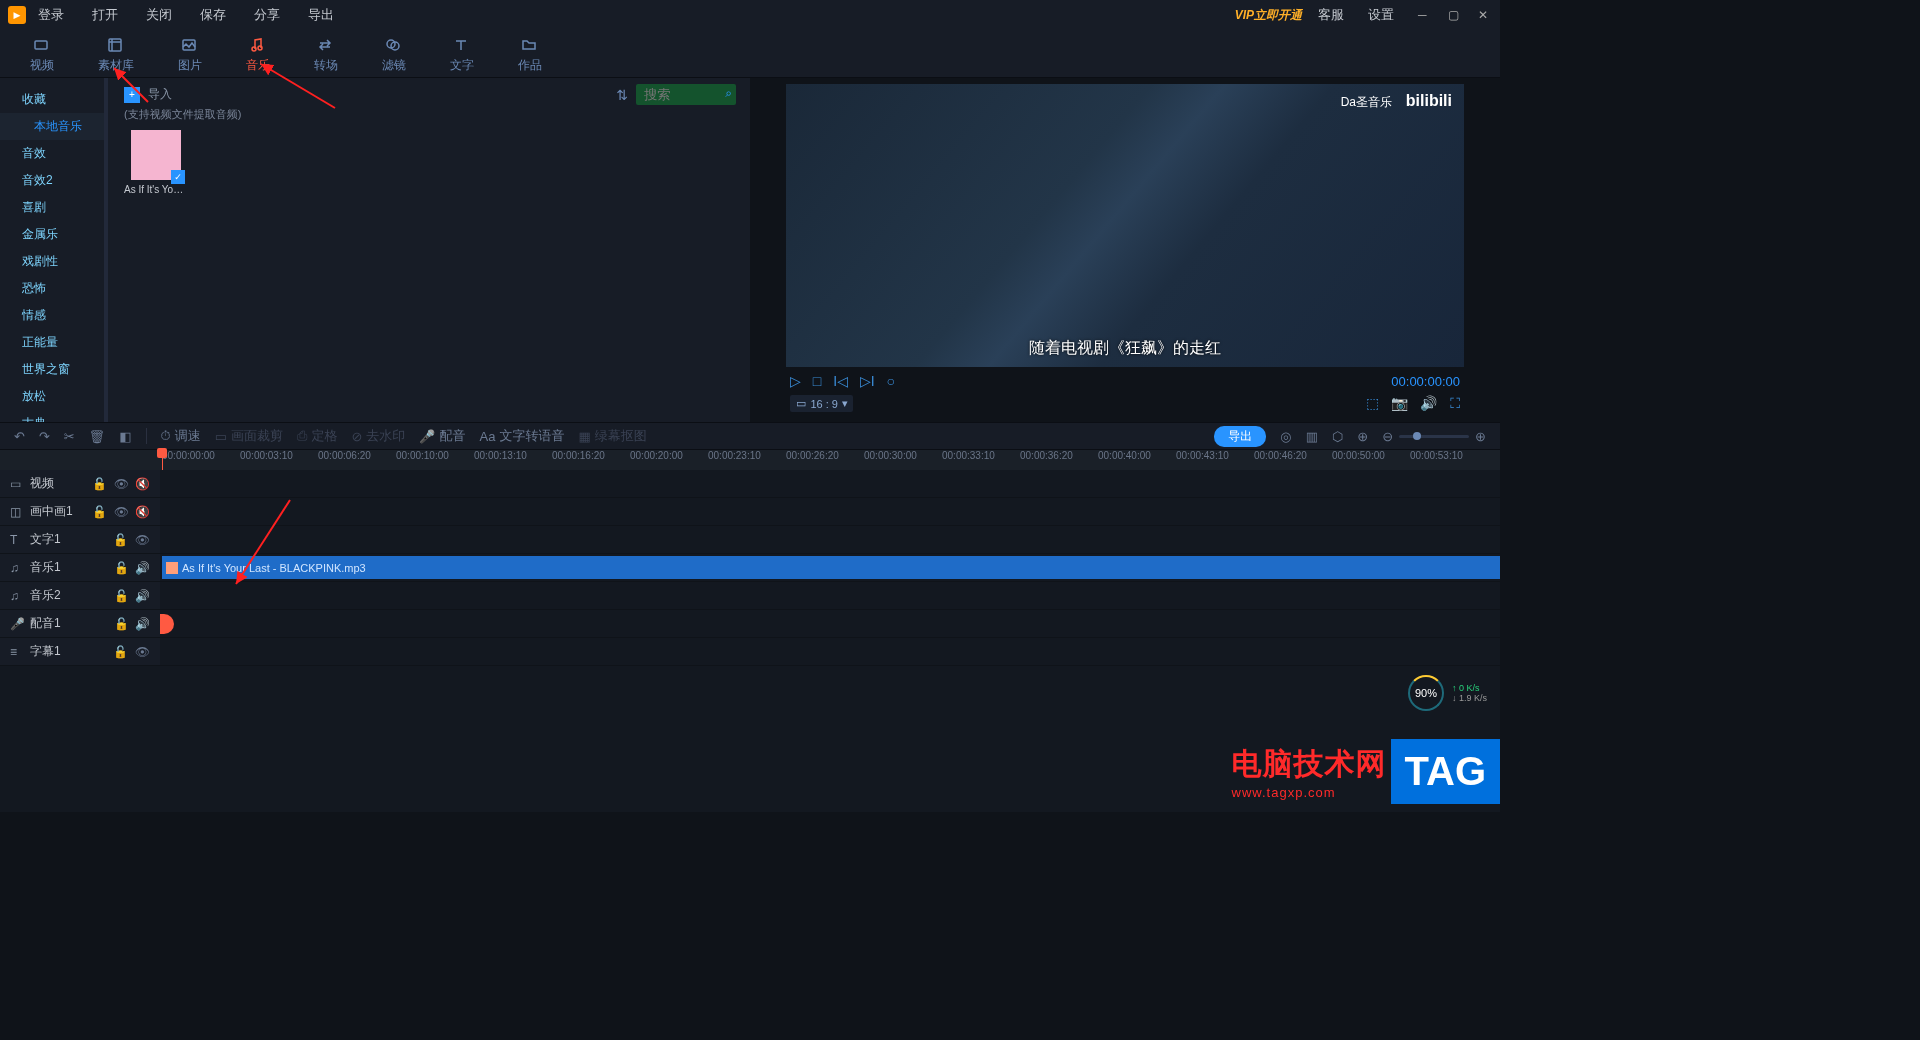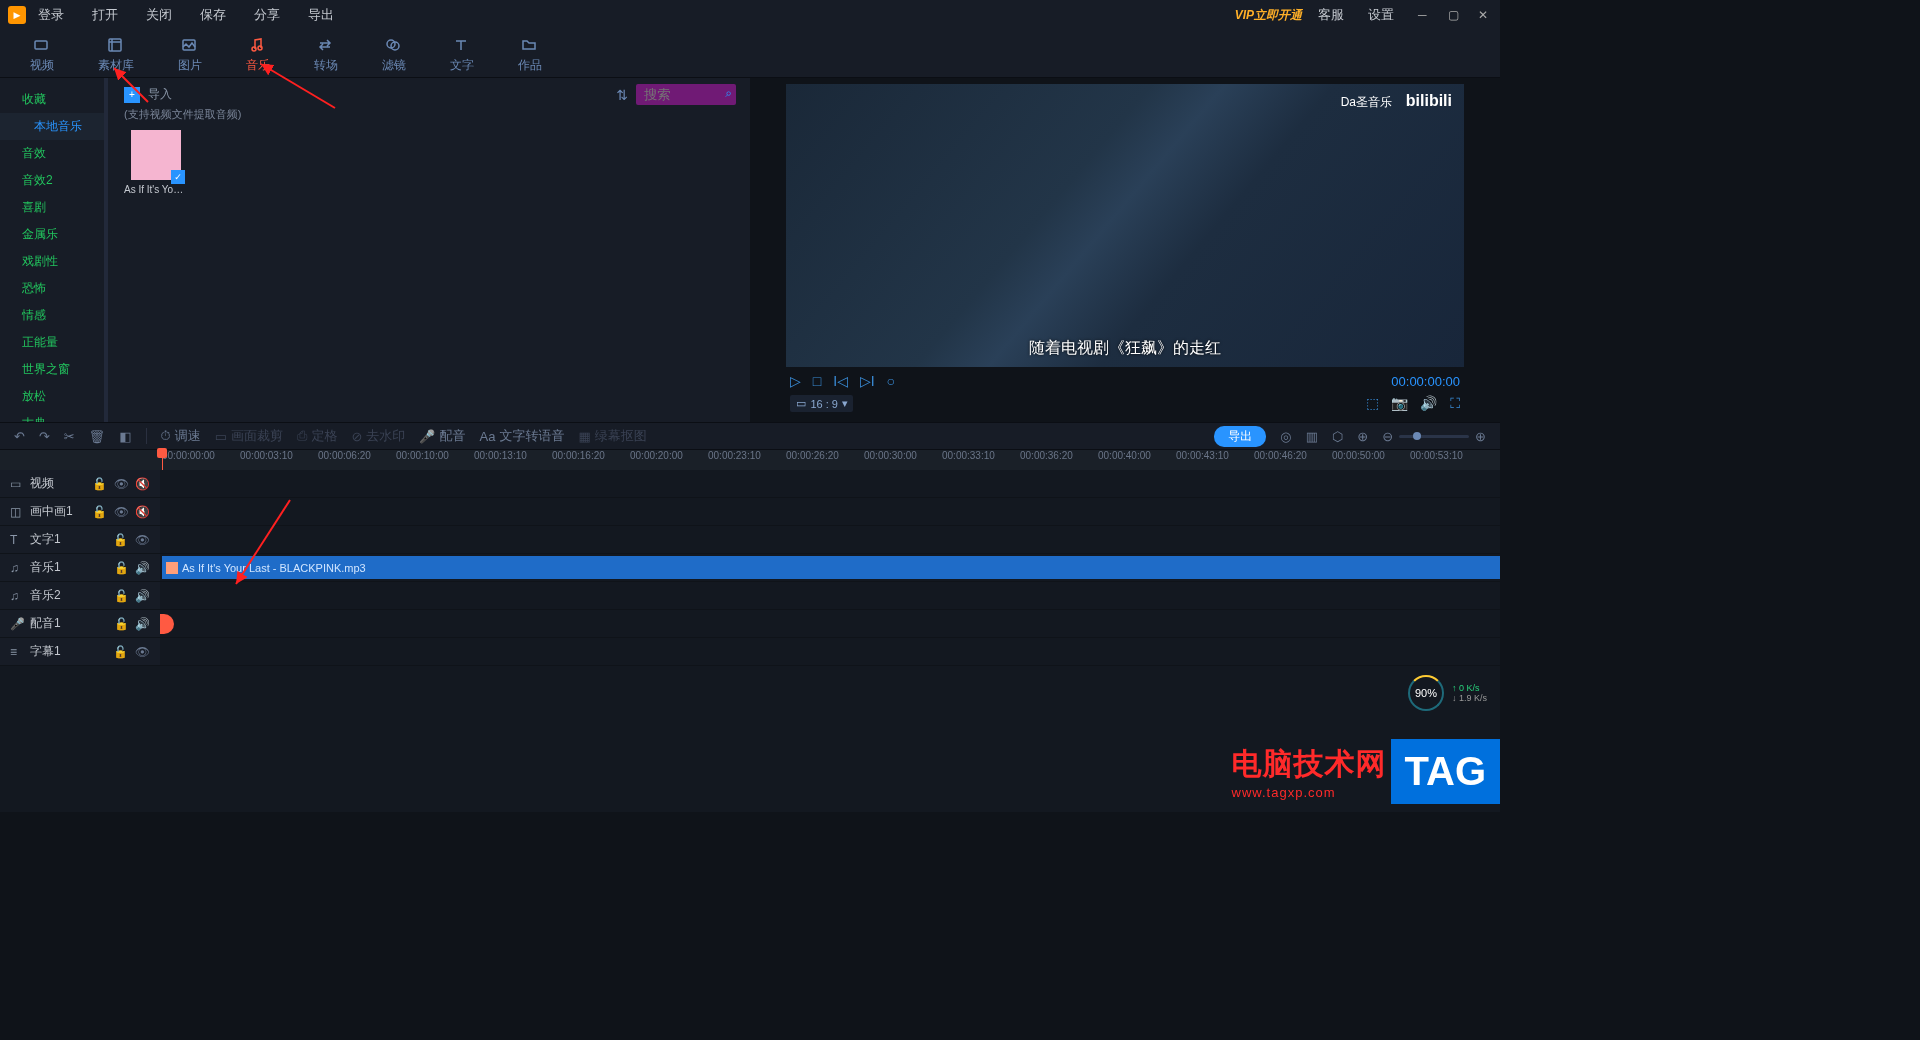--- a/index.html
+++ b/index.html
@@ -17,30 +17,30 @@
 
 .toptabs { height: 48px; background: #171c26; display: flex; padding: 4px 30px 0; gap: 44px; border-bottom: 1px solid #0b0e14; }
 .toptab { display: flex; flex-direction: column; align-items: center; justify-content: center; color: #6b89b5; cursor: pointer; }
 .toptab.active { color: #ff5a42; }
 .toptab .ic { width: 18px; height: 18px; margin-bottom: 2px; }
 
 
 .body { display: flex; height: 344px; }
 .left { width: 750px; display: flex; background: #171c26; }
 .sidecat { width: 104px; padding: 8px 0; overflow: hidden; }
-.sidecat .cat { padding: 5px 22px; color: #22c55e; cursor: pointer; }
+.sidecat .cat { padding: 5px 22px; color: #7dd3fc; cursor: pointer; }
 .sidecat .cat.active { color: #2994ff; background: #1c2430; text-align: right; }
 .sidebar-strip { width: 4px; background: #22293a; }
 
 .content { flex: 1; padding: 8px 16px; position: relative; }
 .import-row { display: flex; align-items: center; gap: 8px; margin-bottom: 4px; }
 .import-ic { width: 16px; height: 16px; background: #2994ff; display: flex; align-items: center; justify-content: center; color: #fff; font-size: 10px; }
 .searchbox { position: absolute; right: 14px; top: 6px; display: flex; align-items: center; gap: 8px; }
 .sort-ic { color: #6b89b5; font-size: 14px; cursor: pointer; }
-.search-in { background: #701a75; border: none; color: #aaa; padding: 3px 14px 3px 8px; width: 100px; border-radius: 2px; }
+.search-in { background: #14532d; border: none; color: #aaa; padding: 3px 14px 3px 8px; width: 100px; border-radius: 2px; }
 .search-wrap { position: relative; }
 .search-btn { position: absolute; right: 4px; top: 2px; color: #2994ff; }
 .hint { font-size: 11px; color: #7a8598; margin: 0 0 8px; }
 .thumb { width: 64px; text-align: center; }
 .thumb-img { width: 50px; height: 50px; background: #f5b5d0; position: relative; margin: 0 auto; }
 .thumb-img .chk { position: absolute; right: -4px; bottom: -4px; width: 14px; height: 14px; background: #2994ff; color: #fff; font-size: 9px; display: flex; align-items: center; justify-content: center; }
 .thumb-txt { font-size: 10px; color: #c5c9d0; margin-top: 4px; white-space: nowrap; overflow: hidden; text-overflow: ellipsis; }
 
 
 .preview-wrap { width: 750px; background: #0f1319; padding: 6px 36px; display: flex; flex-direction: column; }

